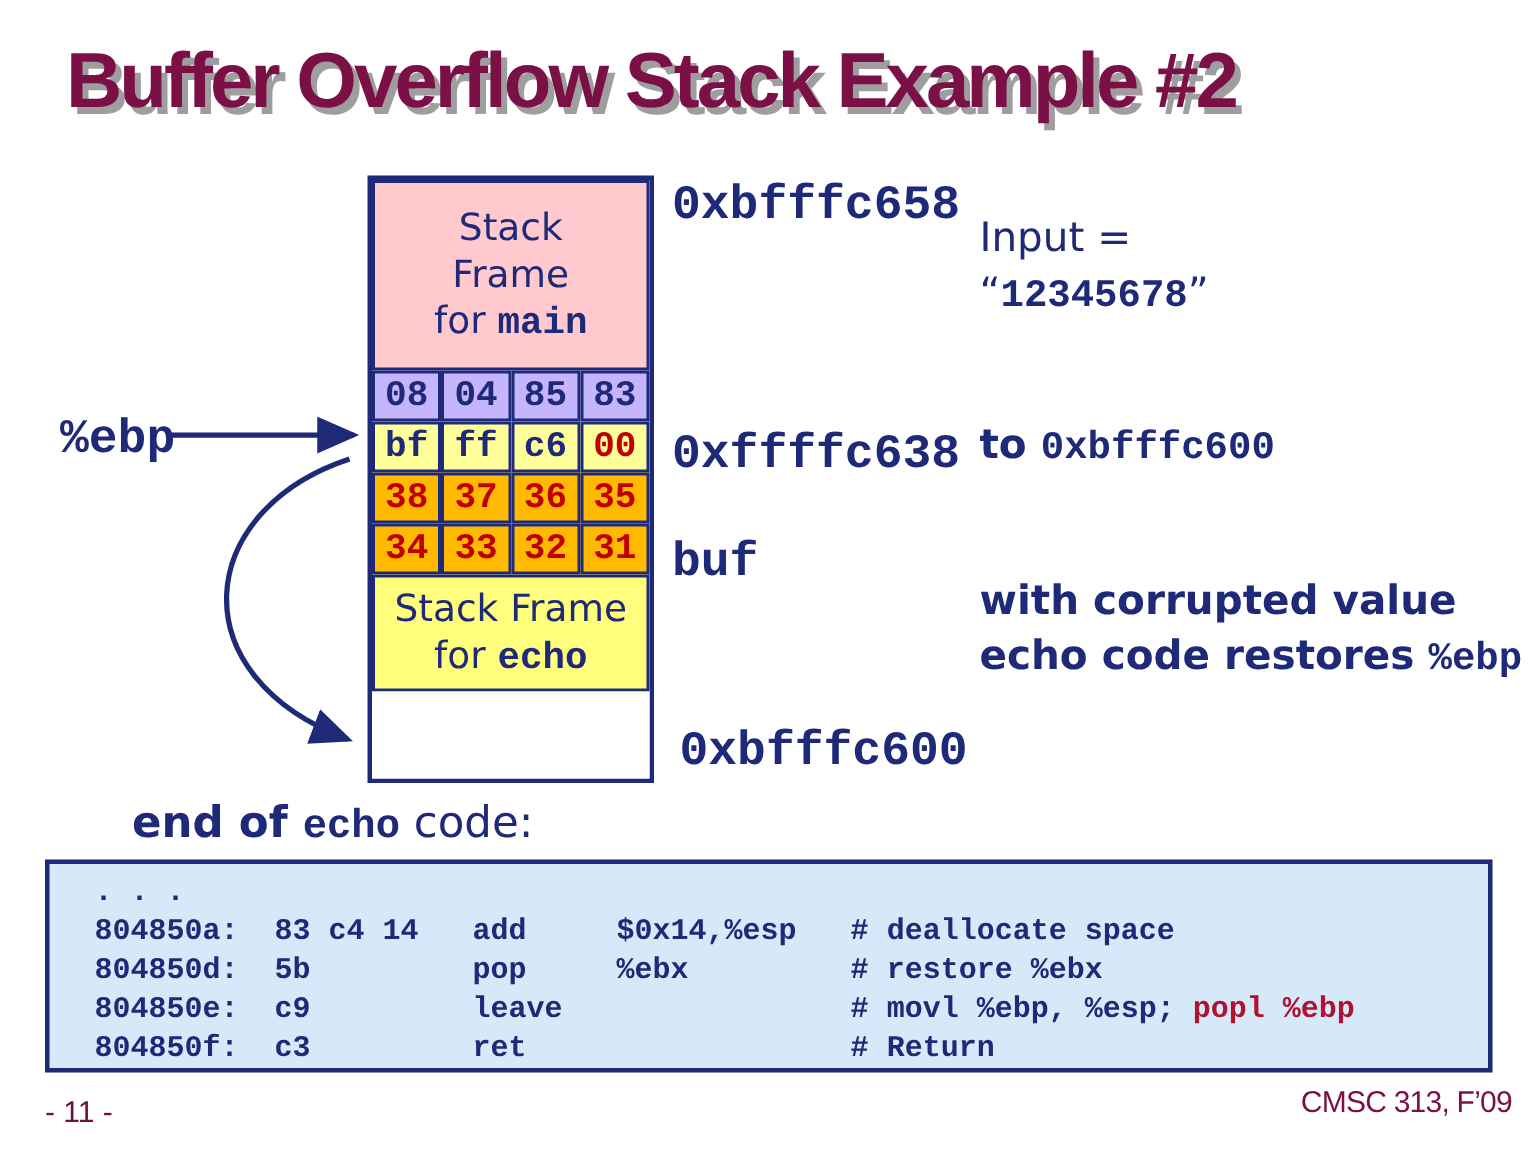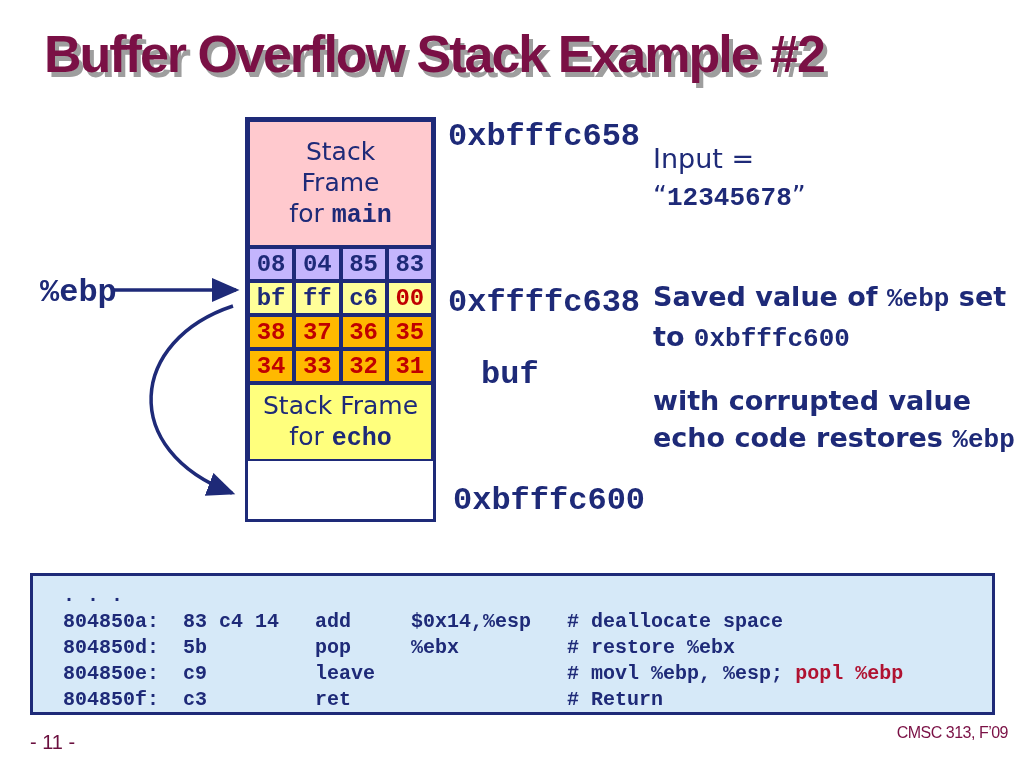--- a/index.html
+++ b/index.html
@@ -47,21 +47,21 @@
     font-family: "Liberation Mono", "DejaVu Sans Mono", monospace;
     font-weight: 700;
   }
   .addr {
     position: absolute;
     font-family: "Liberation Mono", "DejaVu Sans Mono", monospace;
     font-weight: 700; font-size: 32px; color: #1e2a78; white-space: nowrap;
   }
   .addr-top    { left: 448px; top: 118px; }
   .addr-mid    { left: 448px; top: 284px; }
-  .buf-label   { left: 448px; top: 356px; margin-left: 33px; }
+  .buf-label   { left: 448px; top: 356px; }
   .addr-bottom { left: 453px; top: 482px; }
   .ebp-label   { left: 40px;  top: 274px; }
   .arrow-layer { position: absolute; left: 0; top: 268px; width: 260px; height: 245px; }
   
   .note { position: absolute; color: #1e2a78; font-size: 27px; line-height: 37px; white-space: nowrap; }
   .note-input { left: 653px; top: 140px; font-weight: 400; }
   .note-bold  { font-weight: 700; }
   .note-saved { left: 653px; top: 278px; }
   .note-echo  { left: 653px; top: 382px; }
   .note .mono { font-size: 26px; }
@@ -86,21 +86,21 @@
   .code-red { color: #b01231; }
   
   .footer-left {
     position: absolute; left: 30px; top: 731px;
     font-family: "Liberation Sans", sans-serif;
     font-size: 20px; color: #6b103f;
   }
   .footer-right {
     position: absolute; right: 16px; top: 724px;
     font-family: "Liberation Sans", sans-serif;
-    font-size: 16px; color: #7a1045; letter-spacing: -0.5px;
+    font-size: 20px; color: #7a1045; letter-spacing: -0.5px;
   }
 </style>
 </head>
 <body>
 
 <div class="slide">
 
   <div class="title">Buffer Overflow Stack Example #2</div>
 
   <div class="stack-box">
@@ -161,29 +161,31 @@
     <line x1="113" y1="22" x2="236" y2="22" stroke="#1e2a78" stroke-width="3.5" marker-end="url(#ah)"></line>
     <path d="M 233 38 C 130 72, 118 182, 232 225" fill="none" stroke="#1e2a78" stroke-width="3.5" marker-end="url(#ah)"></path>
   </svg>
 
   <div class="note note-input">
     <div><span>Input =</span></div>
     <div><span>“</span><span class="mono">12345678</span><span>”</span></div>
   </div>
 
   <div class="note note-bold note-saved">
-    <div><span>Saved value of </span><span class="mono">%ebp</span><span> set</span></div>
     <div><span>to </span><span class="mono">0xbfffc600</span></div>
   </div>
 
   <div class="note note-bold note-echo">
     <div><span>with corrupted value</span></div>
     <div><span>echo code restores </span><span class="mono">%ebp</span></div>
   </div>
 
+  <div class="endof">
+    <span class="b">end of </span><span class="mono">echo</span><span> code:</span>
+  </div>
 
   <div class="code-box">
     <div class="code-line"><span>. . .</span></div>
     <div class="code-line"><span>804850a:  83 c4 14   add     $0x14,%esp   # deallocate space</span></div>
     <div class="code-line"><span>804850d:  5b         pop     %ebx         # restore %ebx</span></div>
     <div class="code-line"><span>804850e:  c9         leave                # movl %ebp, %esp; </span><span class="code-red">popl %ebp</span></div>
     <div class="code-line"><span>804850f:  c3         ret                  # Return</span></div>
   </div>
 
   <div class="footer-left">- 11 -</div>

